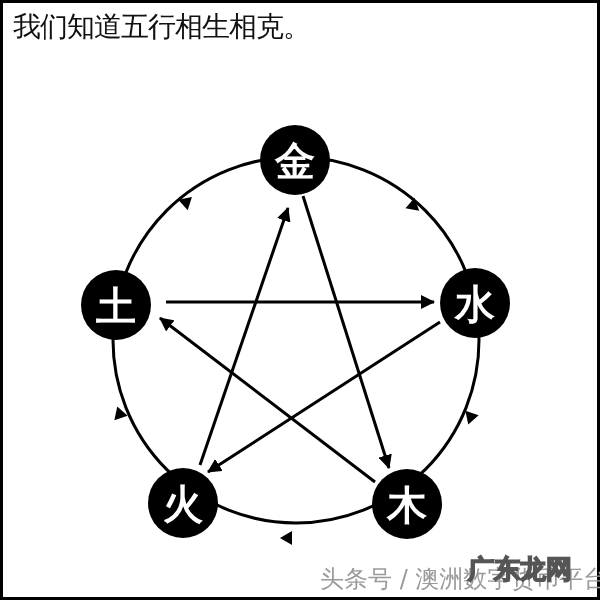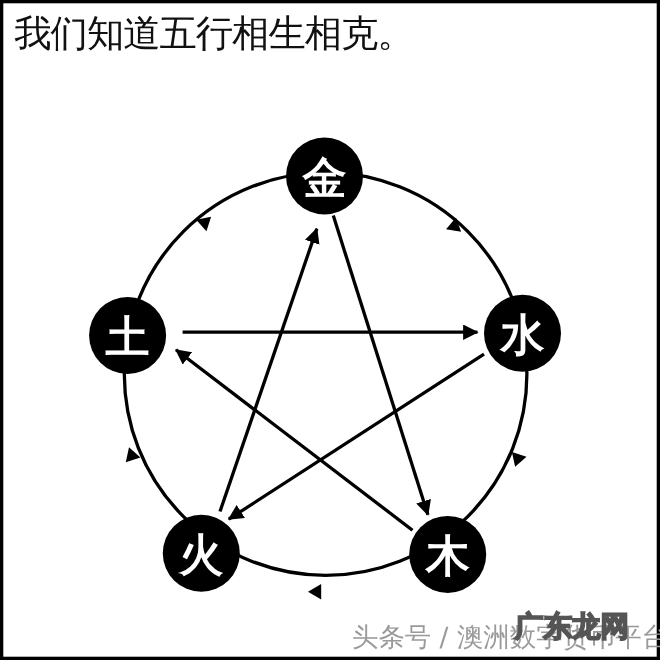--- a/index.html
+++ b/index.html
@@ -1,20 +1,20 @@
 <!DOCTYPE html>
 <html><head>
   <meta charset="utf-8">
   <style>
     html, body { margin: 0; padding: 0; }
     body { width: 600px; height: 600px; background: #000; position: relative; overflow: hidden; }
     .frame { position: absolute; left: 3px; top: 3px; width: 594px; height: 594px; background: #fff; }
     .title {
       position: absolute; left: 13px; top: 8px;
-      font-family: Liberation Serif, serif; font-size: 34px; color: #111;
+      font-family: Liberation Serif, serif; font-size: 28px; color: #111;
       letter-spacing: -1px; white-space: nowrap;
     }
     svg.diagram { position: absolute; left: 0; top: 0; }
     .node-label {
       font-family: "DejaVu Serif", serif; font-weight: bold; font-size: 40px; fill: #fff;
     }
     .watermark {
       position: absolute; left: 320px; top: 563px;
       font-family: "DejaVu Sans", sans-serif; font-size: 24px; color: #9a9a9a;
       white-space: nowrap; letter-spacing: 0px;

